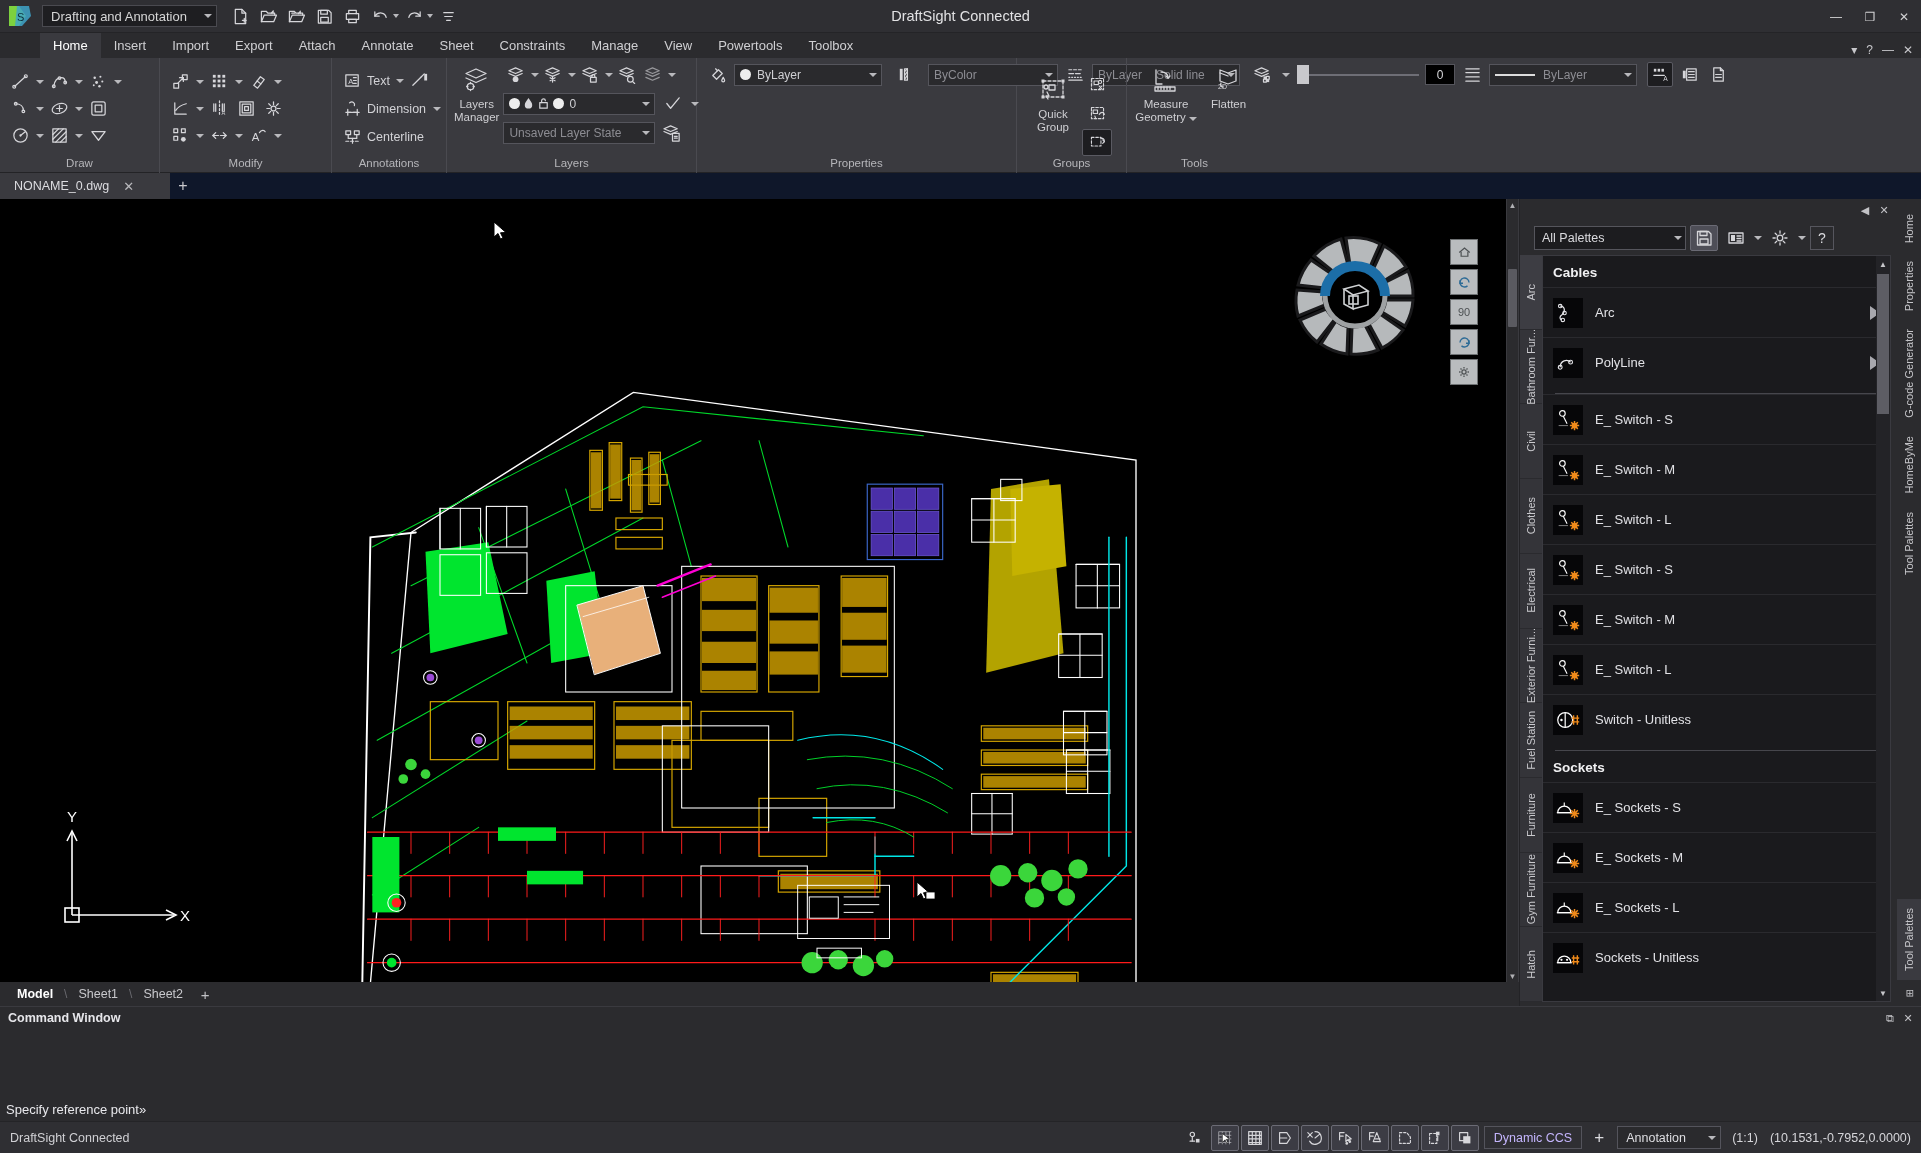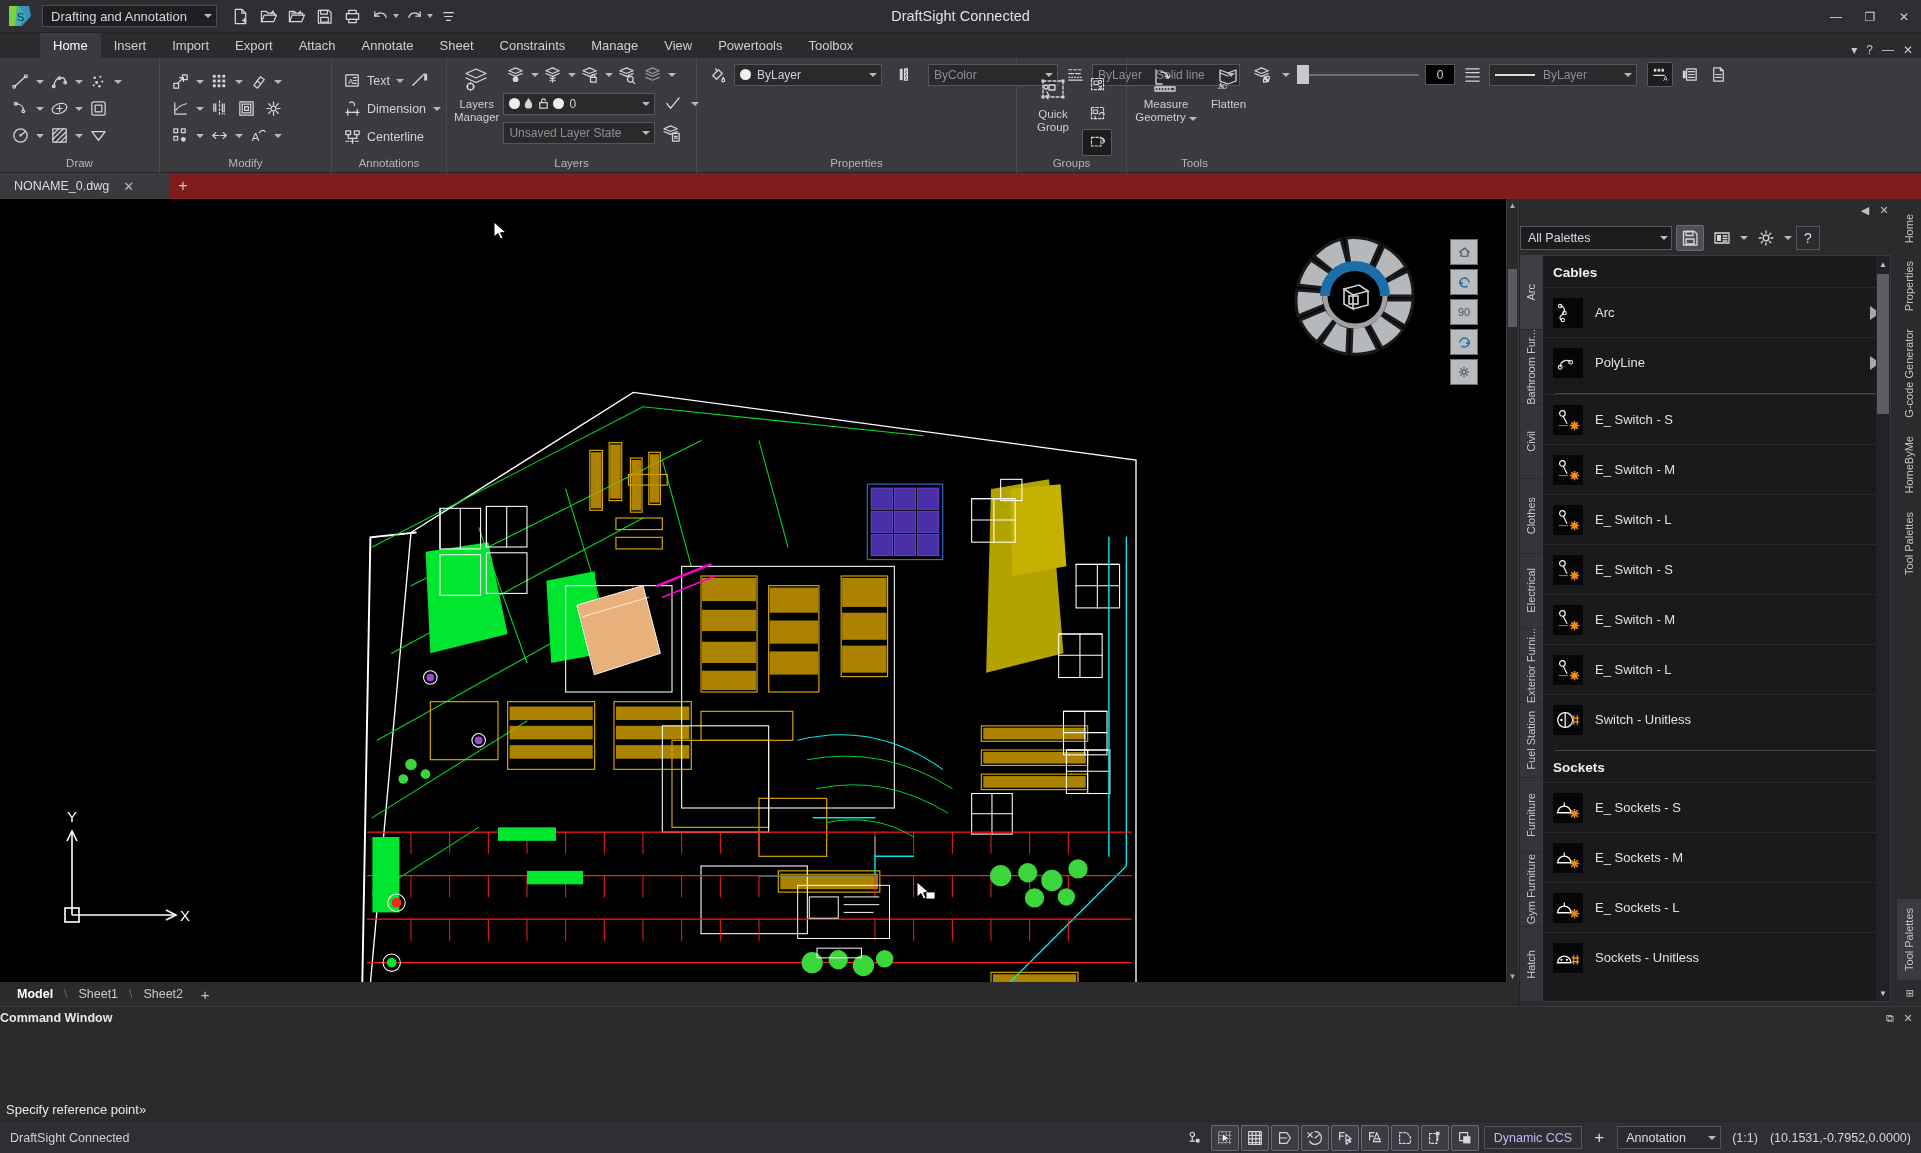--- a/index.html
+++ b/index.html
@@ -57,21 +57,21 @@
 
   .combo{height:22px;background:#2a2a2d;border:1px solid #55555c;display:flex;align-items:center;padding:0 2px 0 5px;font-size:12px;color:#cfcfd3;}
   .combo .txt{flex:1;white-space:nowrap;overflow:hidden;}
   .combo.dim{color:#8d8d93;}
   .combo .cdd{width:12px;display:flex;justify-content:center;}
 
   .dot{width:11px;height:11px;border-radius:50%;background:#eee;display:inline-block;flex:0 0 11px;}
   .lw-line{width:40px;height:2px;background:#ddd;}
 
   
-  .docstrip{height:26px;background:#7f1d1d;display:flex;align-items:flex-end;flex:0 0 26px;text-align:center;}
+  .docstrip{height:26px;background:#0f172a;display:flex;align-items:flex-end;flex:0 0 26px;text-align:center;}
   .doctab{height:26px;background:#3a3a3f;display:flex;align-items:center;padding:0 6px 0 14px;gap:10px;font-size:12.5px;color:#dcdce0;min-width:170px;}
   .doctab .x{color:#b9b9bd;font-size:13px;cursor:pointer;padding:0 4px;}
   .docadd{width:26px;height:26px;display:flex;align-items:center;justify-content:center;color:#c9c9cd;font-size:16px;}
 
   
   .mainarea{flex:1;display:flex;min-height:0;background:#2b2b2e;}
   .canvaswrap{flex:1;position:relative;display:flex;flex-direction:column;min-width:0;}
   .canvas{flex:1;background:#000;position:relative;overflow:hidden;margin:0 0 0 0;border-right:1px solid #3a3a3f;}
 
   .vcube{position:absolute;right:75px;top:35px;width:175px;height:120px;}
@@ -88,21 +88,21 @@
   .sheetbar{height:24px;background:#2b2b2e;display:flex;align-items:center;flex:0 0 24px;padding-left:6px;gap:0;}
   .stab{height:24px;padding:0 11px;display:flex;align-items:center;font-size:12.5px;color:#c8c8cc;}
   .stab.active{color:#fff;font-weight:bold;}
   .sslash{color:#6a6a70;font-size:12px;}
   .sadd{width:22px;height:24px;display:flex;align-items:center;justify-content:center;color:#c2c2c6;font-size:15px;}
 
   
   .palettepanel{width:378px;background:#2b2b2e;display:flex;flex-direction:column;flex:0 0 378px;border-left:1px solid #232326;}
   .palhdr{height:22px;display:flex;align-items:center;justify-content:flex-end;gap:3px;padding-right:5px;}
   .palhdr .hb{width:16px;height:16px;display:flex;align-items:center;justify-content:center;color:#c2c2c6;font-size:11px;}
-  .paltoolbar{height:34px;display:flex;align-items:center;gap:4px;padding:0 0;}
+  .paltoolbar{height:34px;display:flex;align-items:center;gap:4px;padding:0 14px;}
   .palcombo{width:152px;height:24px;background:#1c1c1f;border:1px solid #55555c;display:flex;align-items:center;padding:0 3px 0 7px;font-size:12.5px;color:#dadade;}
   .palcombo .txt{flex:1;}
   .ptb{width:28px;height:26px;display:flex;align-items:center;justify-content:center;border-radius:2px;}
   .ptb svg{width:18px;height:18px;}
   .ptb.pressed{background:#4e4e57;border:1px solid #6a6a74;}
   .ptbq{width:24px;height:24px;border:1px solid #56565e;display:flex;align-items:center;justify-content:center;font-size:14px;color:#dadade;}
 
   .palbody{flex:1;display:flex;min-height:0;padding:0 6px 4px 0;}
   .paltabs{width:22px;background:#343439;display:flex;flex-direction:column;flex:0 0 22px;}
   .ptab{flex:1;min-height:44px;border-bottom:1px solid #2a2a2e;display:flex;align-items:center;justify-content:center;}
@@ -121,21 +121,21 @@
   .psarr{position:absolute;left:0;right:0;height:16px;display:flex;align-items:center;justify-content:center;color:#c6c6ca;font-size:8px;}
 
   
   .rightdock{width:24px;background:#2b2b2e;display:flex;flex-direction:column;flex:0 0 24px;padding-top:6px;}
   .rdtab{padding:9px 0;display:flex;align-items:center;justify-content:center;}
   .rdtab span{writing-mode:vertical-rl;transform:rotate(180deg);font-size:11px;color:#c6c6ca;white-space:nowrap;}
   .rdtab.hi{background:#3a3a40;}
 
   
   .cmdwin{height:115px;background:#2b2b2e;flex:0 0 115px;display:flex;flex-direction:column;border-top:1px solid #3a3a3f;}
-  .cmdhdr{height:22px;display:flex;align-items:center;padding:0 4px 0 0;}
+  .cmdhdr{height:22px;display:flex;align-items:center;padding:0 4px 0 8px;}
   .cmdhdr .t{flex:1;font-size:12.5px;font-weight:bold;color:#e6e6ea;}
   .cmdhdr .hb{width:18px;height:18px;display:flex;align-items:center;justify-content:center;color:#c2c2c6;font-size:11px;}
   .cmdbody{flex:1;background:#2b2b2e;}
   .cmdline{height:24px;display:flex;align-items:center;padding-left:6px;font-size:13px;color:#e8e8ec;}
 
   
   .statusbar{height:32px;background:#2f2f33;display:flex;align-items:center;flex:0 0 32px;border-top:1px solid #242427;padding:0 4px;}
   .stxt{font-size:12.5px;color:#d0d0d4;padding-left:6px;}
   .sgrow{flex:1;}
   .sbtn{width:28px;height:26px;display:flex;align-items:center;justify-content:center;margin:0 1px;border-radius:2px;}

